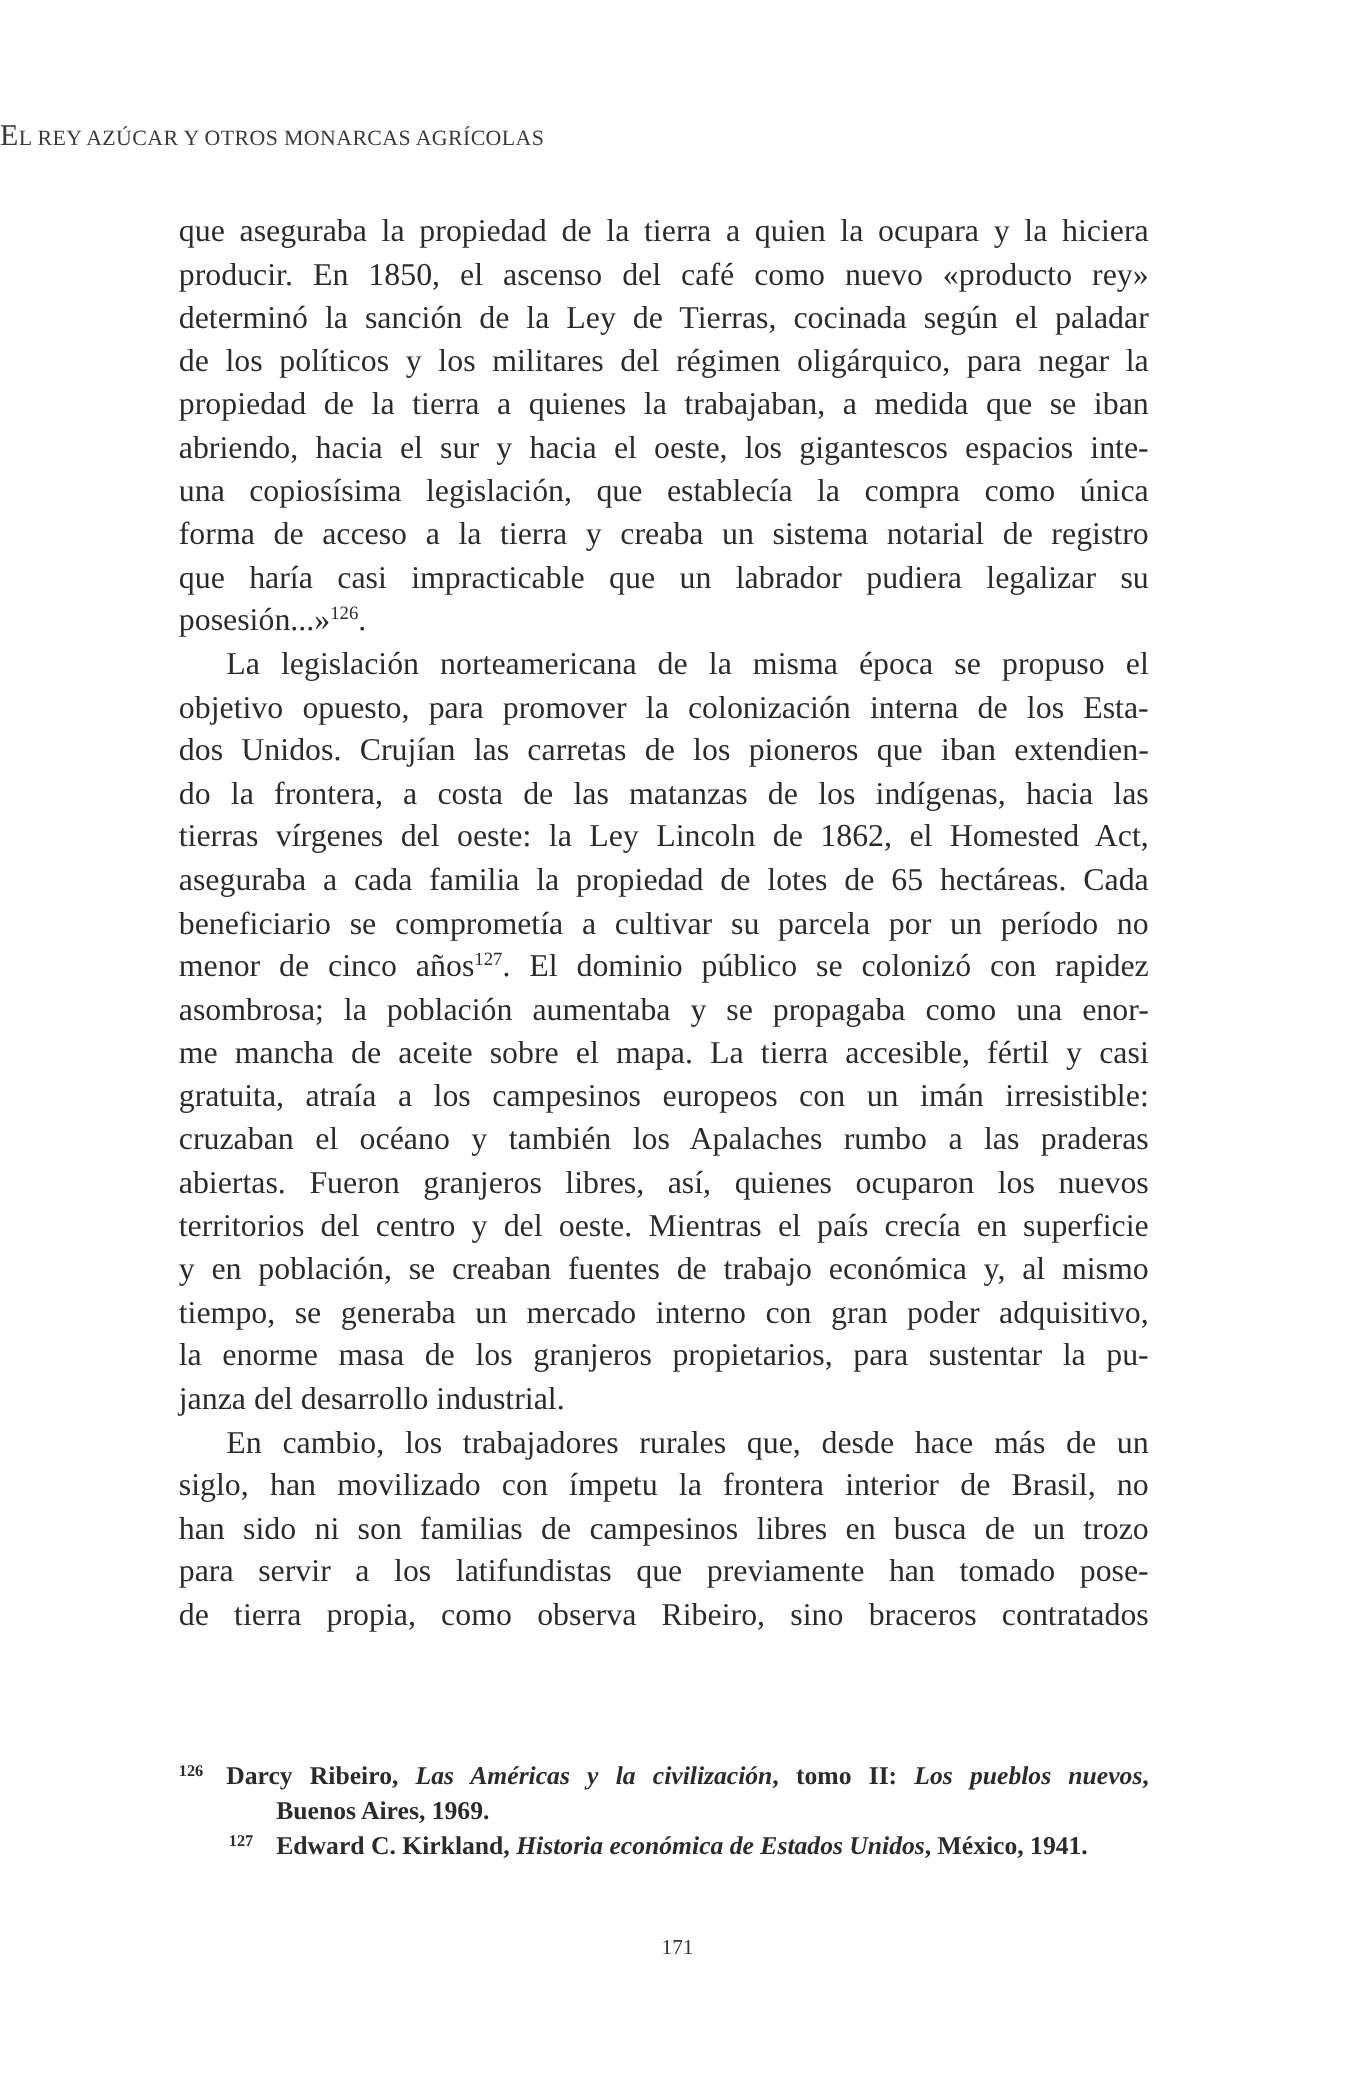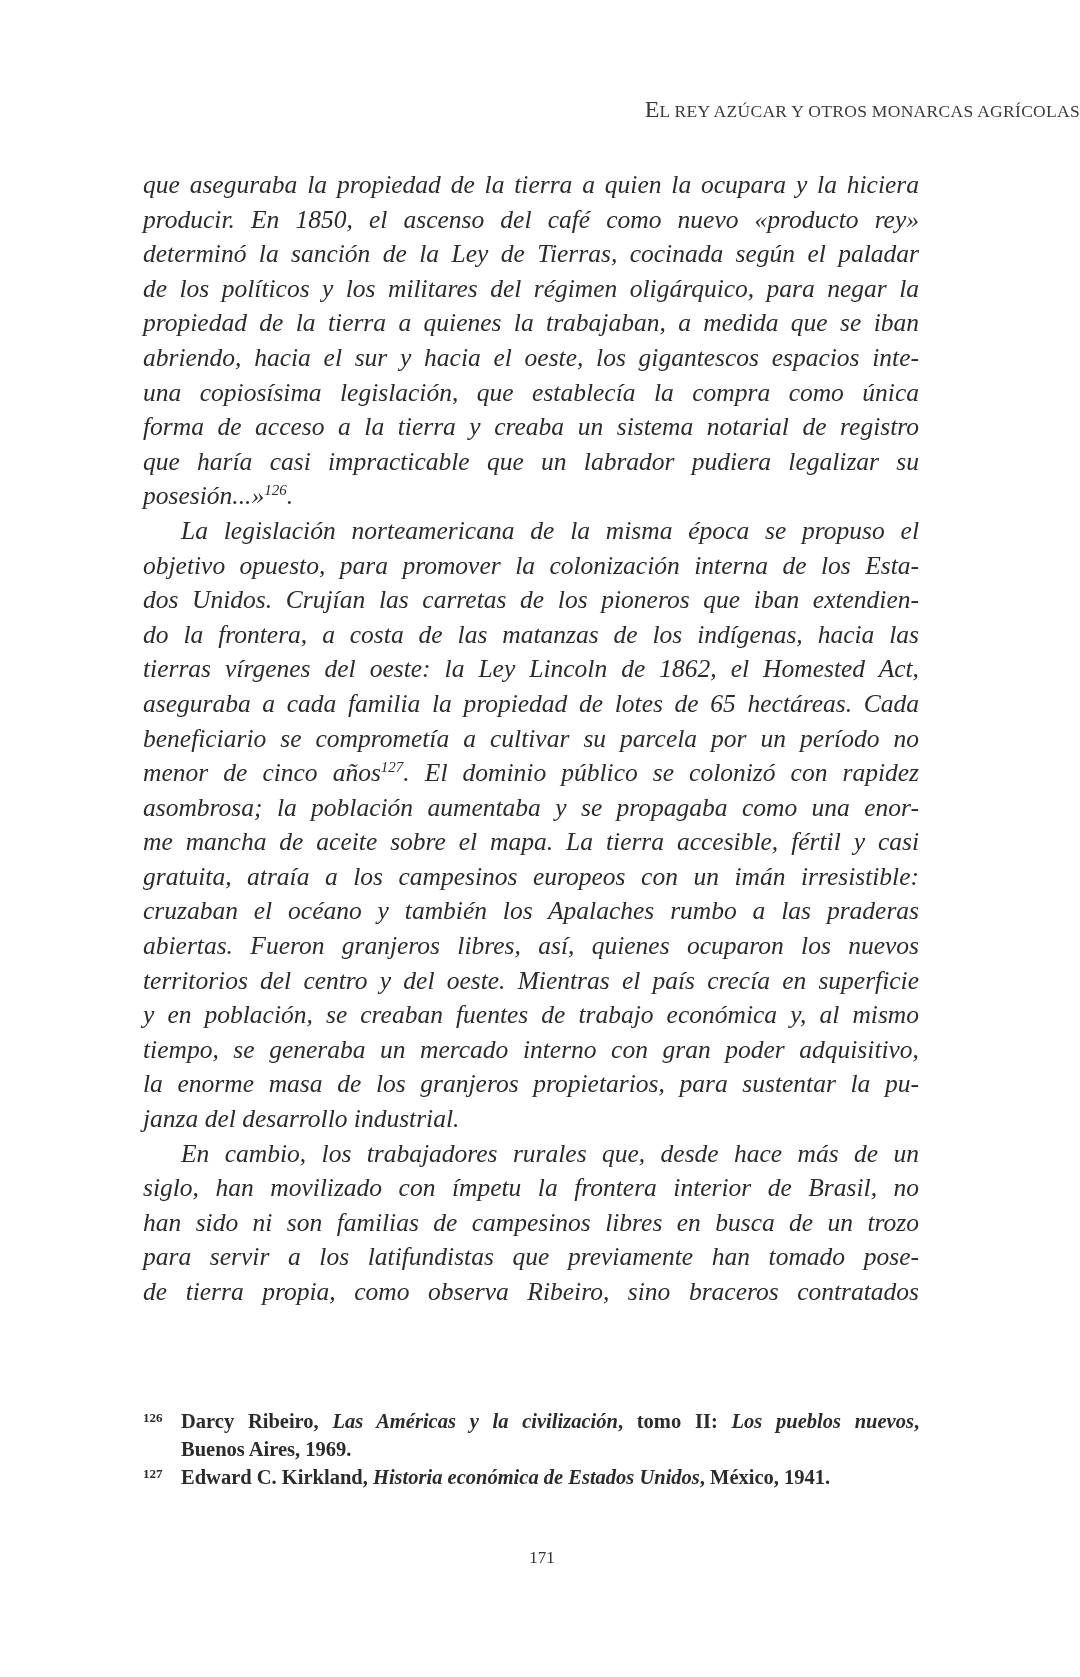--- a/index.html
+++ b/index.html
@@ -1,31 +1,31 @@
 <!DOCTYPE html>
 <html><head>
 <meta charset="utf-8">
 <style>
   html, body { margin: 0; padding: 0; background: #ffffff; }
   body { width: 1080px; height: 1677px; position: relative; overflow: hidden;
          font-family: "Liberation Serif", "DejaVu Serif", serif; color: #2b2b2b; }
-  .running-head { position: absolute; top: 96px; left: 0; width: 1080px; text-align: right;
+  .running-head { position: absolute; top: 96px; left: 0; width: 1080px; text-align: left;
                   font-size: 22px; letter-spacing: 0.3px; color: #3a3a3a; }
   .running-head .cap { font-size: 24px; }
   .running-head .sc { font-size: 17.5px; }
-  .body-text { position: absolute; top: 168px; left: 143px; width: 776px; font-style: italic; }
+  .body-text { position: absolute; top: 168px; left: 143px; width: 776px; }
   .line { height: 34.6px; line-height: 34.6px; font-size: 25.5px; white-space: nowrap;
           text-align: justify; text-align-last: justify; }
   .line.last { text-align-last: left; }
   .line.indent { padding-left: 38px; }
   sup { font-size: 15px; line-height: 0; vertical-align: 9px; }
   .footnotes { position: absolute; top: 1407px; left: 143px; width: 776px; }
   .fn-line { height: 28px; line-height: 28px; font-size: 20.5px; white-space: nowrap;
              text-align: justify; text-align-last: justify; font-weight: bold; }
-  .fn-line.last { text-align-last: left; }
+  .fn-line.last { text-align-last: left; margin-left: 40px; }
   .fn-num { display: inline-block; width: 38px; font-size: 13px; vertical-align: 6px; line-height: 0; }
   .fn-cont { padding-left: 38px; }
   .page-number { position: absolute; top: 1548px; left: 2px; width: 1080px; text-align: center;
                  font-size: 17px; color: #333; }
 </style>
 </head>
 <body>
 
 <div class="running-head"><span class="cap">E</span><span class="sc">L </span><span class="sc">REY AZÚCAR Y OTROS MONARCAS AGRÍCOLAS</span></div>
 

